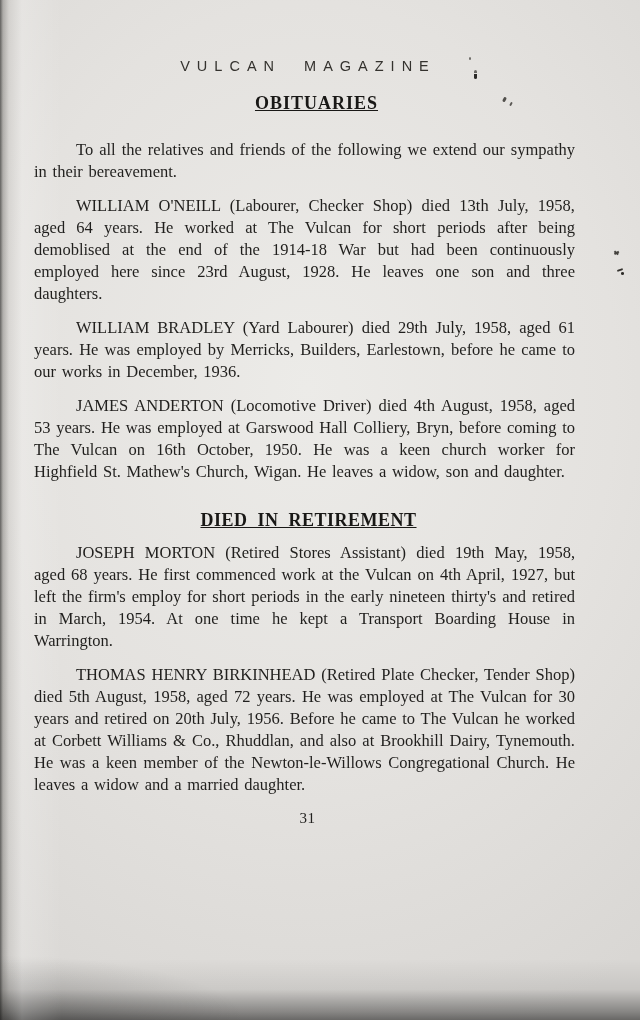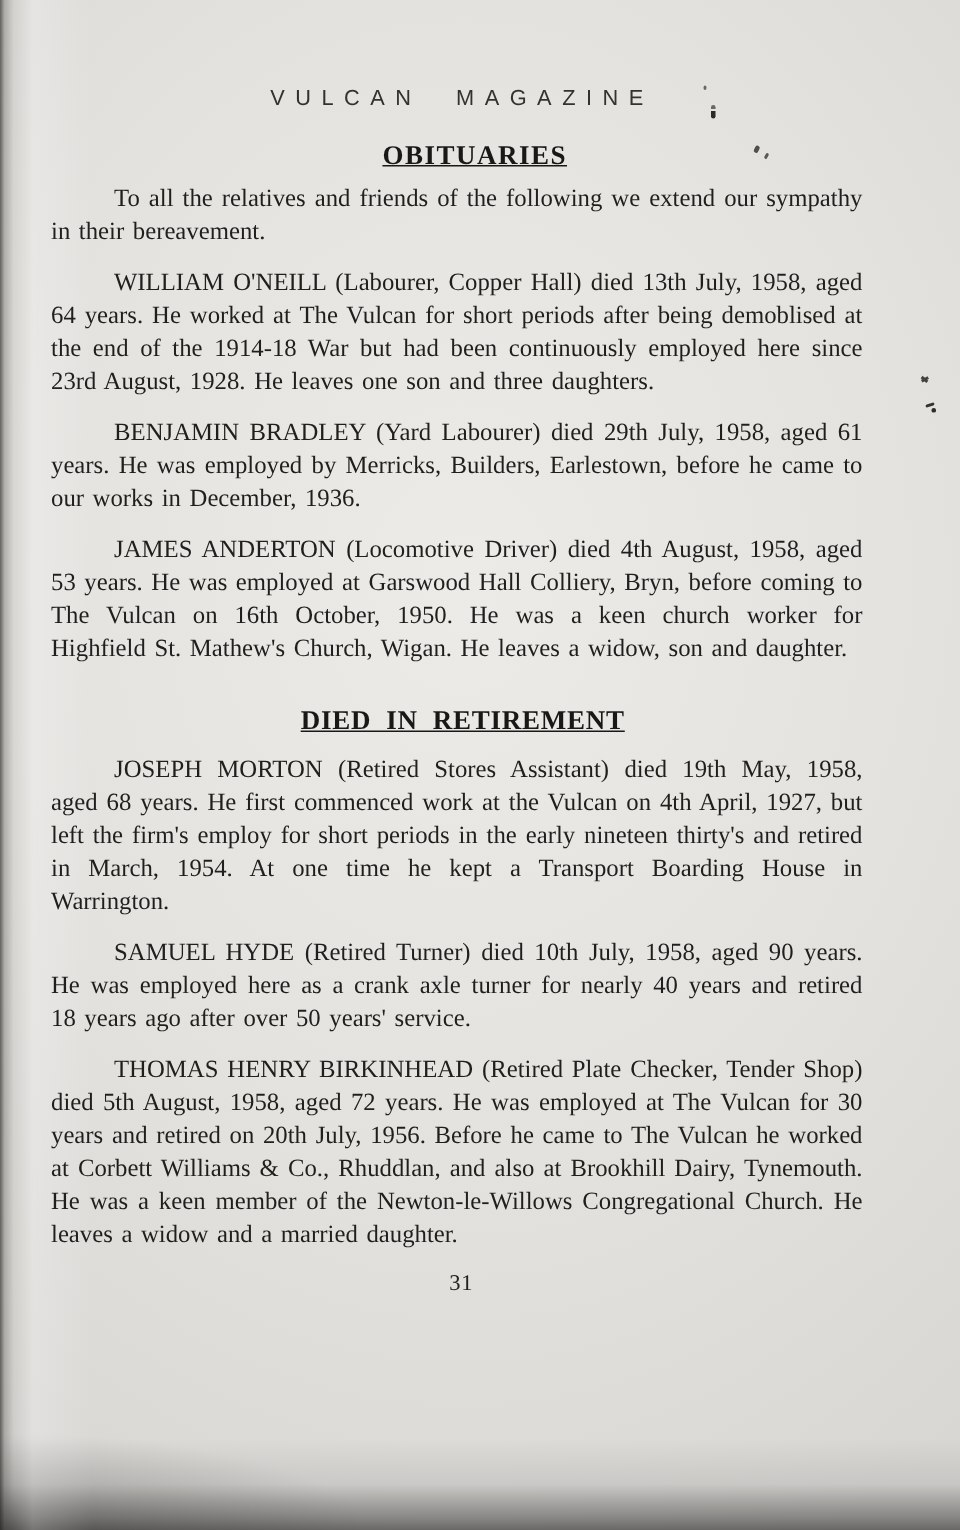--- a/index.html
+++ b/index.html
@@ -23,21 +23,21 @@
     margin:0; text-align:center; font-weight:bold; color:#191816;
     font-size:18px; line-height:19px;text-decoration:underline;
   }
   .h1 { margin-top:20px; letter-spacing:1px; position:relative; left:12px; }
   .h2 { margin-top:28px; letter-spacing:0.5px; word-spacing:5px; position:relative; left:4px; }
   .body {
     margin:12px 0 0 0; font-size:16.5px; line-height:22px;
     text-align:justify; text-indent:42px; word-spacing:1.6px;
     color:#201f1d;
   }
-  .intro { margin-top:8px; }
+  .intro { margin-top:26px; }
   .pagenum { margin-top:14px; text-align:center; font-size:15px; color:#22211f; letter-spacing:0.5px; position:relative; left:3px; }
   .speck { position:absolute; background:#3a3834; }
   .speck-dot    { left:469px; top:57px;  width:2px; height:3px; border-radius:50%; background:#6a6864; }
   .speck-tick   { left:474px; top:70px;  width:3px; height:9px; border-radius:2px;
                   background:linear-gradient(180deg,#6a6864 0 30%,rgba(0,0,0,0) 30% 45%,#2c2a28 45% 100%); }
   .speck-q1     { left:503px; top:97px;  width:3px; height:5px; border-radius:2px; transform:rotate(28deg); background:#514f4b; }
   .speck-q2     { left:510px; top:102px; width:2px; height:4px; border-radius:2px; transform:rotate(28deg); background:#5a5854; }
   .speck-x      { left:614px; top:250px; width:5px; height:5px; background:none;
                   box-shadow:0 0 0 0.5px rgba(0,0,0,0); }
   .speck-x::before, .speck-x::after { content:""; position:absolute; left:0; top:2px; width:5px; height:1.5px; background:#44423e; }
@@ -55,49 +55,44 @@
 
     <div class="masthead">VULCAN MAGAZINE</div>
 
     <h1 class="heading h1">OBITUARIES</h1>
 
     <p class="body intro">To all the relatives and friends of the following we extend our sympathy in their bereavement.</p>
 
 
     <p class="body">
       <span>WILLIAM O'NEILL</span>
-      <span>(Labourer, Copper Hall)</span>
+      <span>(Labourer, Checker Shop)</span>
       <span>died 13th July, 1958, aged 64 years. He worked at The Vulcan for short periods after being demoblised at the end of the 1914-18 War but had been continuously employed here since 23rd August, 1928. He leaves one son and three daughters.</span>
     </p>
 
     <p class="body">
-      <span>BENJAMIN BRADLEY</span>
+      <span>WILLIAM BRADLEY</span>
       <span>(Yard Labourer)</span>
       <span>died 29th July, 1958, aged 61 years. He was employed by Merricks, Builders, Earlestown, before he came to our works in December, 1936.</span>
     </p>
 
     <p class="body">
       <span>JAMES ANDERTON</span>
       <span>(Locomotive Driver)</span>
       <span>died 4th August, 1958, aged 53 years. He was employed at Garswood Hall Colliery, Bryn, before coming to The Vulcan on 16th October, 1950. He was a keen church worker for Highfield St. Mathew's Church, Wigan. He leaves a widow, son and daughter.</span>
     </p>
 
     <h2 class="heading h2">DIED IN RETIREMENT</h2>
 
     <p class="body">
       <span>JOSEPH MORTON</span>
       <span>(Retired Stores Assistant)</span>
       <span>died 19th May, 1958, aged 68 years. He first commenced work at the Vulcan on 4th April, 1927, but left the firm's employ for short periods in the early nineteen thirty's and retired in March, 1954. At one time he kept a Transport Boarding House in Warrington.</span>
     </p>
 
-    <p class="body">
-      <span>SAMUEL HYDE</span>
-      <span>(Retired Turner)</span>
-      <span>died 10th July, 1958, aged 90 years. He was employed here as a crank axle turner for nearly 40 years and retired 18 years ago after over 50 years' service.</span>
-    </p>
 
     <p class="body">
       <span>THOMAS HENRY BIRKINHEAD</span>
       <span>(Retired Plate Checker, Tender Shop)</span>
       <span>died 5th August, 1958, aged 72 years. He was employed at The Vulcan for 30 years and retired on 20th July, 1956. Before he came to The Vulcan he worked at Corbett Williams &amp; Co., Rhuddlan, and also at Brookhill Dairy, Tynemouth. He was a keen member of the Newton-le-Willows Congregational Church. He leaves a widow and a married daughter.</span>
     </p>
 
     <div class="pagenum">31</div>
   </div>
 

